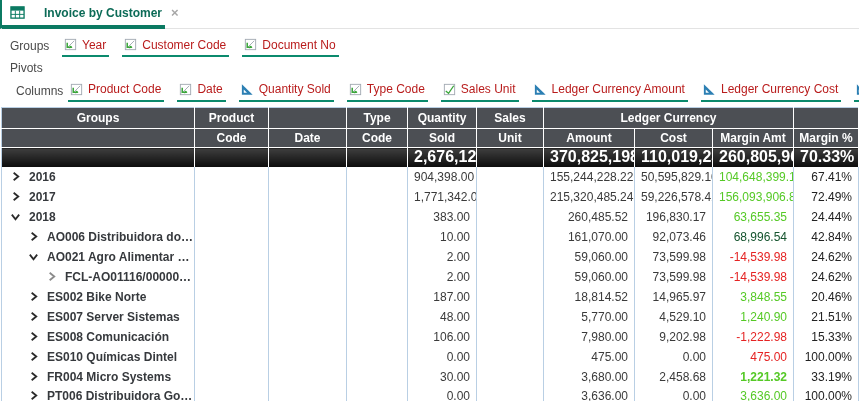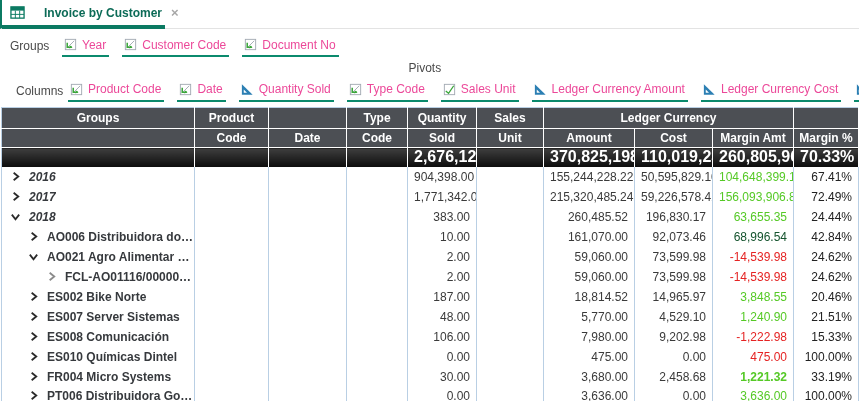--- a/index.html
+++ b/index.html
@@ -10,48 +10,48 @@
   .tabbar { position:relative; height:29px; border-bottom:1px solid #e3e3e3; border-left:2px solid #0b7a62; }
   .tab { position:absolute; left:0; top:0; height:29px; width:163px; display:flex; align-items:center;
     gap:7px; padding:0 8px 0 8px; border-bottom:4px solid #0b7a62; background:#fff; cursor:default; }
   .tab-title { font-size:12px; font-weight:bold; color:#0c6b57; white-space:nowrap; flex:1;padding-left:12px; }
   .tab-close { color:#a7a7a7; font-size:13px; font-weight:bold; line-height:1; padding:0 2px; }
 
   
   .fields { padding:4px 0 0 0; }
   .fieldrow { display:flex; align-items:center; padding:0 0 0 10px; }
   .fieldrow.groups  { height:26px; }
-  .fieldrow.pivots  { height:18px;justify-content:center; }
+  .fieldrow.pivots  { height:18px; }
   .fieldrow.columns { height:27px;padding-left:16px; }
   .rowlabel { font-size:12px; color:#4a4a4a; width:52px; flex:0 0 auto; }
   .chips { display:flex; align-items:flex-end; overflow:hidden; white-space:nowrap; }
   .chip { display:inline-flex; align-items:center; gap:4px; margin-right:13px;
     padding:2px 3px 3px 1px; border-bottom:2px solid #0b8a6d; cursor:default; }
-  .chip-label { font-size:12px; color:#ec4899; white-space:nowrap; }
+  .chip-label { font-size:12px; color:#b91c1c; white-space:nowrap; }
   .ic { width:15px; height:15px; display:inline-flex; }
   .ic svg { width:15px; height:15px; }
 
   
   table.grid { width:857px; margin-left:1px; border-collapse:collapse; table-layout:fixed;
     border:1px solid #b9cfe4; margin-top:3px; }
   .grid th { background:#4c4f54; color:#fff; font-size:12px; font-weight:bold; text-align:center;
     border-right:1px solid rgba(255,255,255,.75); border-bottom:1px solid rgba(255,255,255,.75);
     height:21px; padding:0 4px; overflow:hidden; white-space:nowrap; }
   .grid tr.hdr2 th { height:19px; }
   .grid tr.totals td { background:linear-gradient(#3e3e3e,#0c0c0c); color:#fff; font-size:16px; font-weight:bold;
     height:19px; border-right:1px solid rgba(255,255,255,.45); text-align:right; padding:0 6px;
     overflow:hidden; white-space:nowrap; }
   .grid td { height:20px; border-right:1px solid #b9cfe4; font-size:12px; color:#333;
     overflow:hidden; white-space:nowrap; }
   .grid td.num { text-align:right; padding:0 6px; color:#3a3a3a; }
   .grid td.pct { color:#222; }
 
   
   .tree { display:flex; align-items:center; height:100%; }
-  .lvl0 .tree { padding-left:8px;font-style:italic; }
+  .lvl0 .tree { padding-left:8px; }
   .lvl1 .tree { padding-left:26px; }
   .lvl2 .tree { padding-left:44px; }
   .exp { width:12px; height:12px; display:inline-flex; margin-right:7px; color:#2b2b2b; flex:0 0 auto; }
   .lvl2 .exp { color:#8b8b8b; }
   .exp svg { width:11px; height:11px; transition:none; }
   .exp.st-expanded svg { transform:rotate(90deg); }
   .lbl { font-size:12px; font-weight:bold; color:#36393d; overflow:hidden; text-overflow:ellipsis; }
 </style>
 </head>
 <body>

